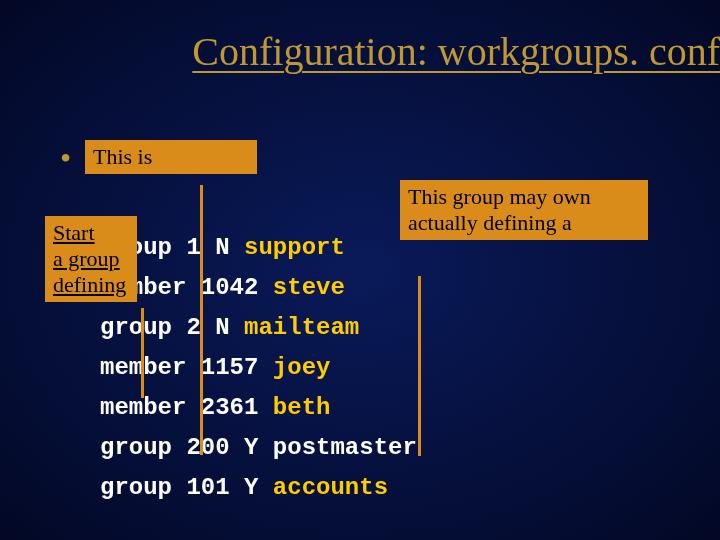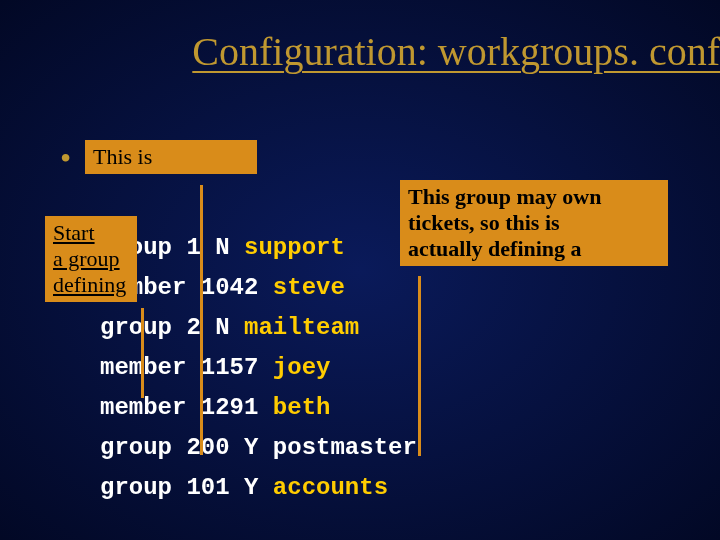--- a/index.html
+++ b/index.html
@@ -68,22 +68,21 @@
   }
   .callout.left {
     left: 45px;
     top: 216px;
     width: 92px;
     text-decoration: underline;
   }
   .callout.right {
     left: 400px;
     top: 180px;
-    width: 268px;
-    font-weight: bold;
+    width: 248px;
   }
   .line {
     position: absolute;
     background: #d98c1a;
   }
   
   .line.l1 {
     left: 200px;
     top: 185px;
     width: 3px;
@@ -110,36 +109,35 @@
 <div class="title">Configuration: workgroups. conf</div>
 
 <div class="bullet">•</div>
 <div class="bullet-text">For example:</div>
 
 <div class="code-block">
 <span><span>group 1 N </span><span class="yellow">support</span></span>
 <span><span>member 1042 </span><span class="yellow">steve</span></span>
 <span><span>group 2 N </span><span class="yellow">mailteam</span></span>
 <span><span>member 1157 </span><span class="yellow">joey</span></span>
-<span><span>member 1291 </span><span class="yellow">beth</span></span>
+<span><span>member 2361 </span><span class="yellow">beth</span></span>
 <span><span>group 200 Y postmaster</span></span>
 <span><span>group 101 Y </span><span class="yellow">accounts</span></span>
 </div>
 
 <div class="line l1"></div>
 <div class="line l2"></div>
 <div class="line l3"></div>
 
 <div class="callout top-left">
   <div>This is</div>
 </div>
 
 <div class="callout left">
   <div>Start</div>
   <div>a group</div>
   <div>defining</div>
 </div>
 
 <div class="callout right">
   <div>This group may own</div>
-  <div>tickets, so this is</div>
   <div>actually defining a</div>
 </div>
 
 </body></html>

